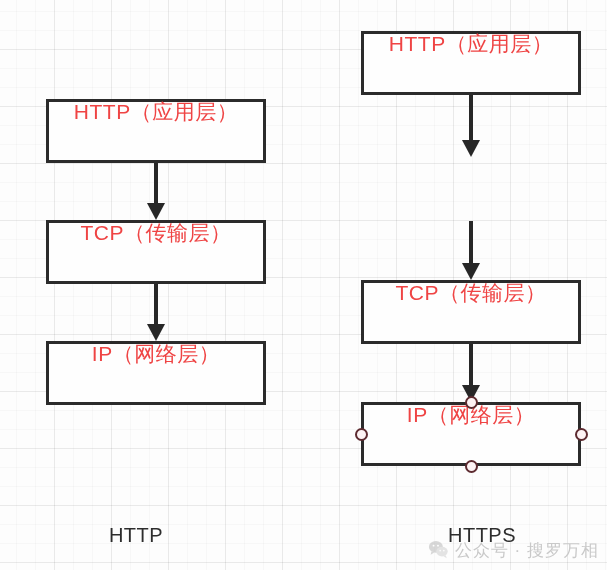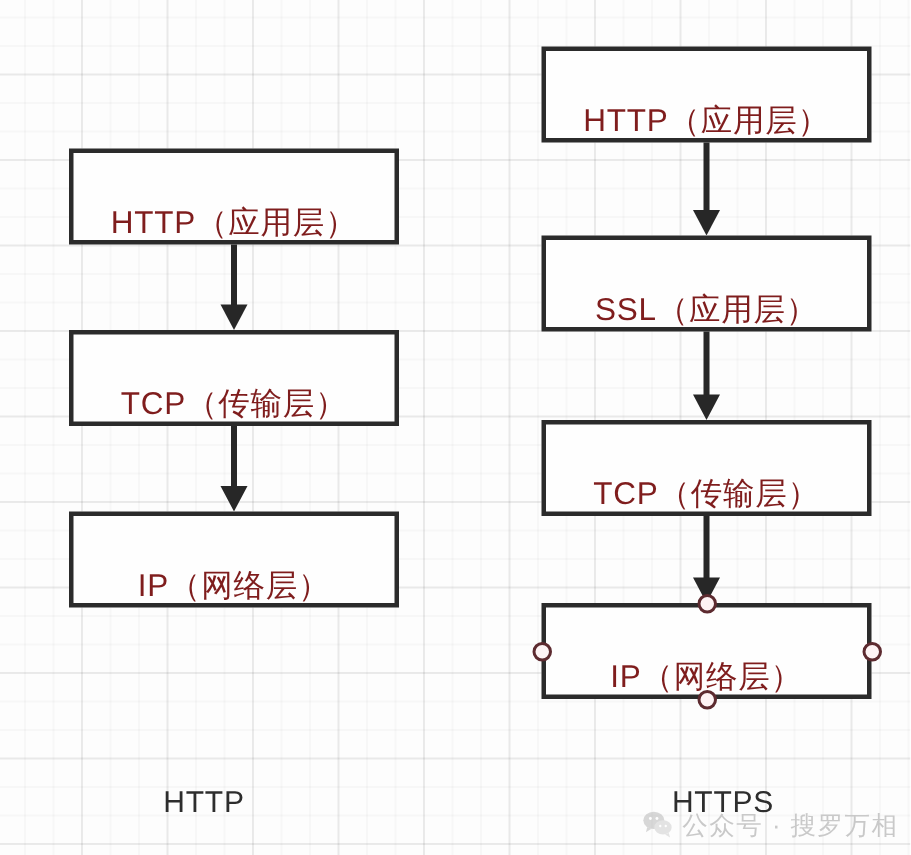--- a/index.html
+++ b/index.html
@@ -27,23 +27,23 @@
     font-family: "Liberation Sans", "DejaVu Sans", sans-serif;
   }
 
   
   .node {
     position: absolute;
     box-sizing: border-box;
     background: #fefefe;
     border: 3px solid #2b2b2b;
     display: flex;
-    align-items: flex-end;
+    align-items: flex-start;
     justify-content: center;
-    color: #7f1d1d;
+    color: #ef4444;
     font-size: 21px;
     letter-spacing: 0.5px;
     white-space: nowrap;
     line-height: 1;
   }
   .node .label {
     display: block;
     transform: translateY(-1px);
   }
 
@@ -146,23 +146,20 @@
 
   <div class="node" style="left:361px; top:31px; width:220px; height:64px;">
     <span class="label">HTTP（应用层）</span>
   </div>
 
   <div class="arrow" style="left:461px; top:95px; width:20px; height:62px;">
     <div class="shaft" style="height:46px;"></div>
     <div class="head"></div>
   </div>
 
-  <div class="node" style="left:361px; top:157px; width:220px; height:64px;">
-    <span class="label">SSL（应用层）</span>
-  </div>
 
   <div class="arrow" style="left:461px; top:221px; width:20px; height:59px;">
     <div class="shaft" style="height:43px;"></div>
     <div class="head"></div>
   </div>
 
   <div class="node" style="left:361px; top:280px; width:220px; height:64px;">
     <span class="label">TCP（传输层）</span>
   </div>
 

